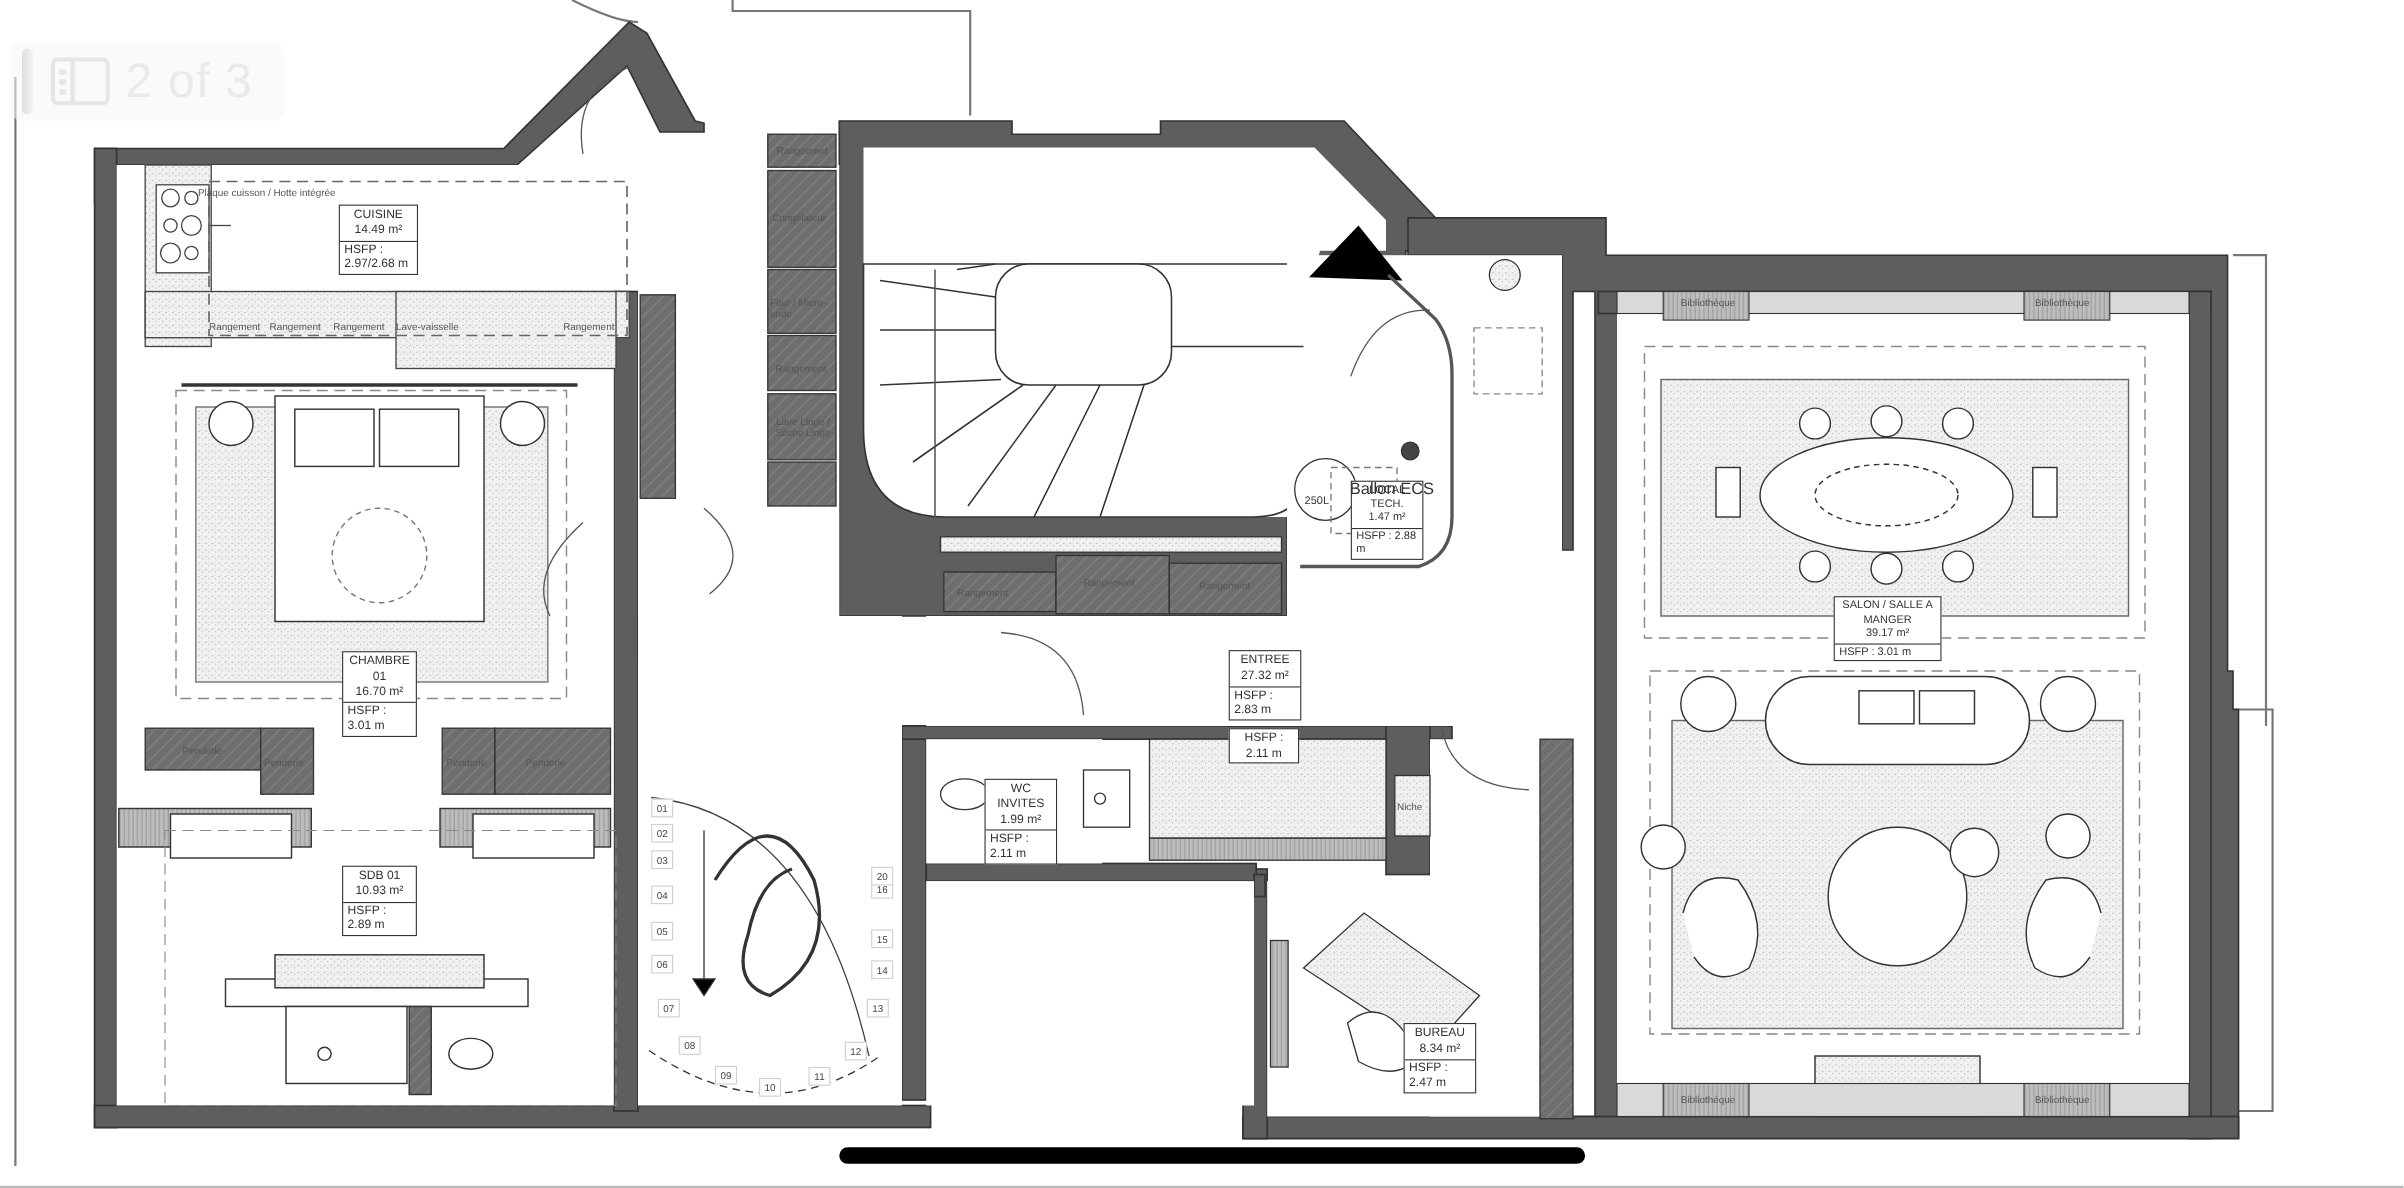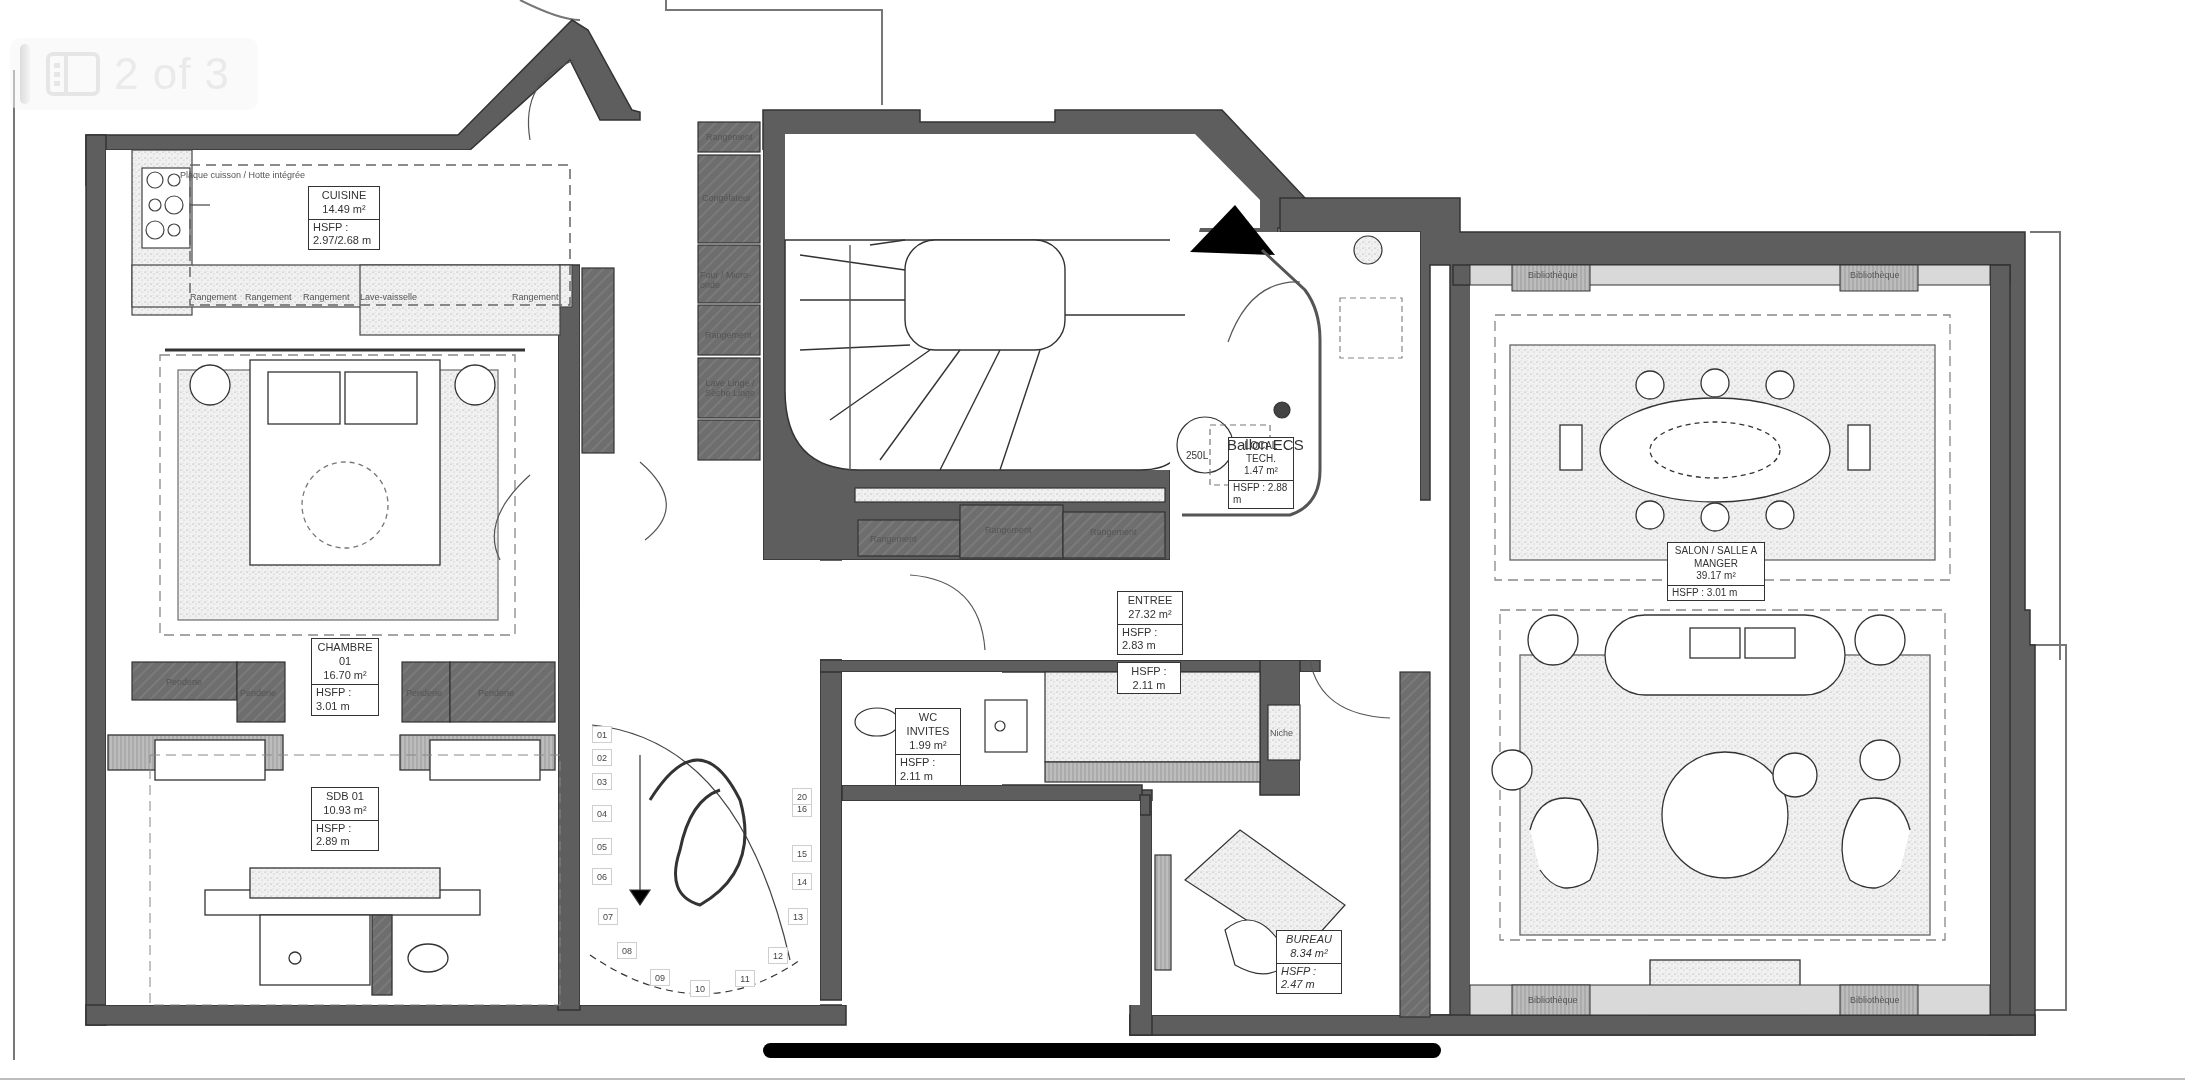--- a/index.html
+++ b/index.html
@@ -259,21 +259,21 @@
         <rect x="8" y="29" width="6" height="5" fill="#e6e6e6"></rect>
   </svg>
   <span class="pg-text">2 of 3</span>
 </div>
 
 <div class="room-label" style="left:308px;top:186px;width:70px;">
   <span class="nm">CUISINE</span>
   <span class="ar">14.49 m²</span>
   <span class="hs">HSFP : 2.97/2.68 m</span>
 </div>
-<div class="room-label" style="left:311px;top:592px;width:66px;margin-top:46px;">
+<div class="room-label" style="left:311px;top:592px;width:66px;">
   <span class="nm">CHAMBRE 01</span>
   <span class="ar">16.70 m²</span>
   <span class="hs">HSFP : 3.01 m</span>
 </div>
 <div class="room-label" style="left:311px;top:787px;width:66px;">
   <span class="nm">SDB 01</span>
   <span class="ar">10.93 m²</span>
   <span class="hs">HSFP : 2.89 m</span>
 </div>
 <div class="room-label" style="left:1228px;top:437px;width:64px;font-size:10px;">
@@ -289,21 +289,21 @@
 <div class="room-label" style="left:895px;top:708px;width:64px;">
   <span class="nm">WC INVITES</span>
   <span class="ar">1.99 m²</span>
   <span class="hs">HSFP : 2.11 m</span>
 </div>
 <div class="room-label" style="left:1667px;top:542px;width:96px;font-size:10px;">
   <span class="nm">SALON / SALLE A MANGER</span>
   <span class="ar">39.17 m²</span>
   <span class="hs">HSFP : 3.01 m</span>
 </div>
-<div class="room-label" style="left:1276px;top:930px;width:64px;font-style:italic;">
+<div class="room-label" style="left:1276px;top:930px;width:64px;">
   <span class="nm">BUREAU</span>
   <span class="ar">8.34 m²</span>
   <span class="hs">HSFP : 2.47 m</span>
 </div>
 <div class="room-label" style="left:1117px;top:662px;width:62px;">
   <span class="nm">HSFP : 2.11 m</span>
 </div>
 
 <span class="tag" style="left:134px;top:170px;padding-left:46px;">Plaque cuisson / Hotte intégrée</span>
 <span class="tag" style="left:190px;top:292px;">Rangement</span>

